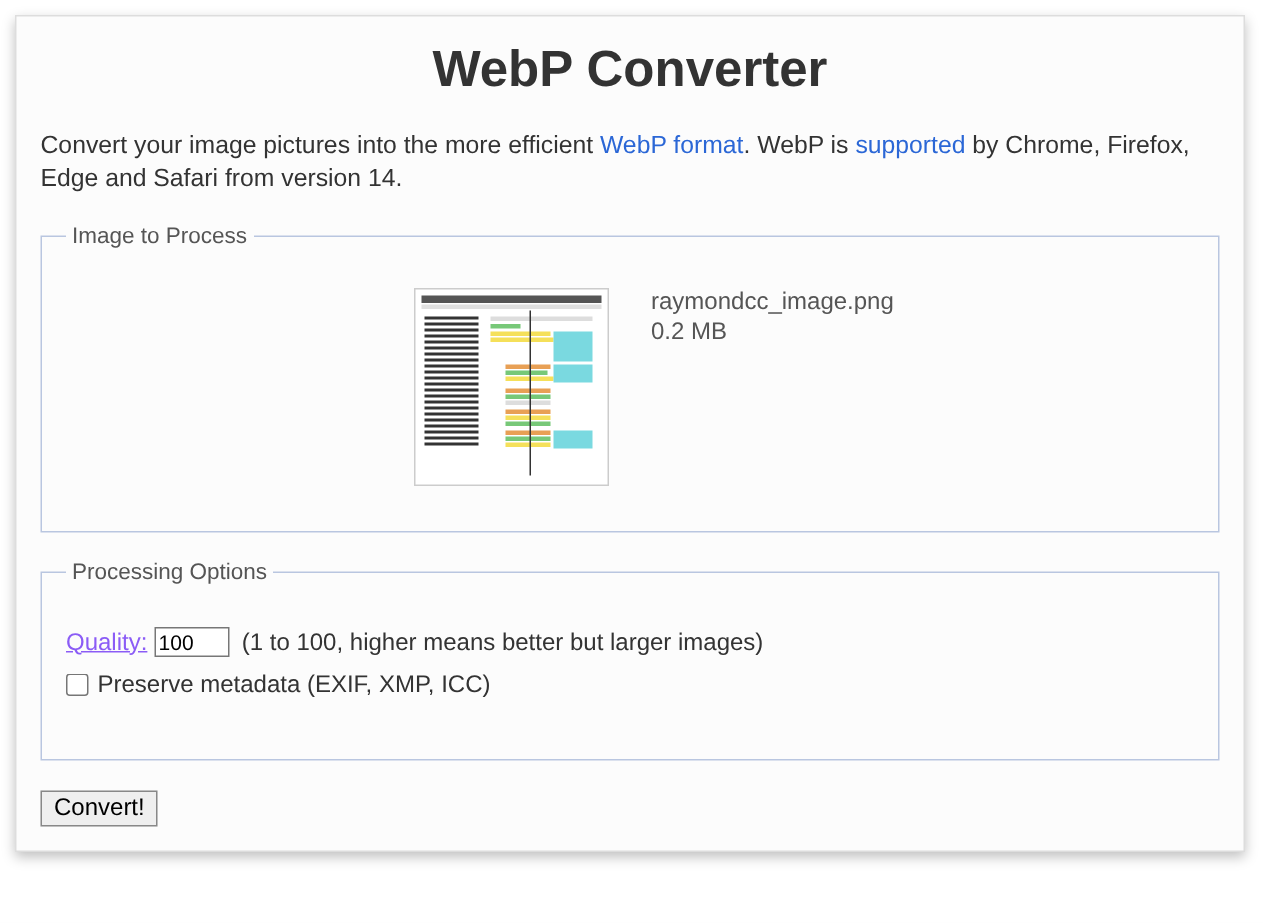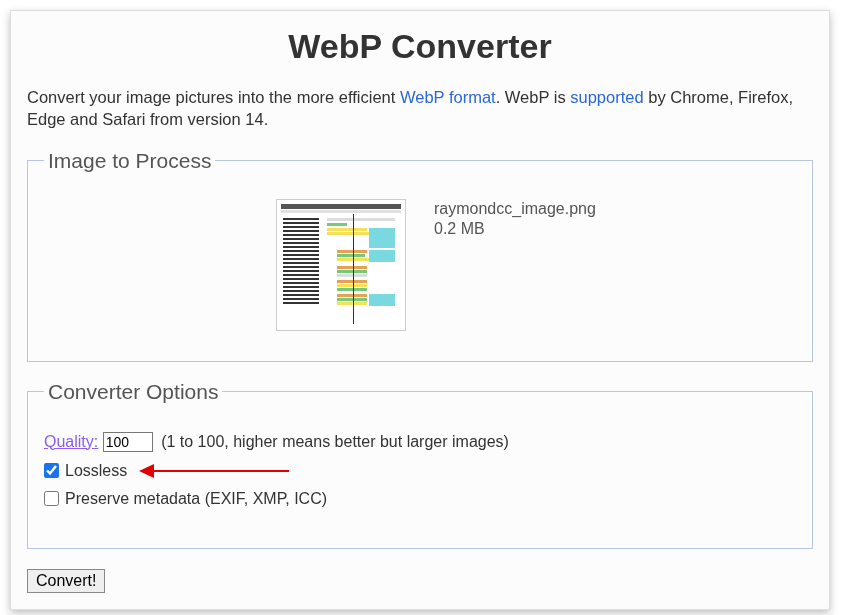--- a/index.html
+++ b/index.html
@@ -36,21 +36,21 @@
     .intro a {
       color: #2b67d6;
       text-decoration: none;
     }
     fieldset {
       border: 1px solid #b9c6e0;
       padding: 14px 16px 30px 16px;
       margin: 0 0 18px 0;
     }
     legend {
-      font-size: 21px;
+      font-size: 15px;
       color: #555;
       padding: 0 4px;
     }
     .file-row {
       display: flex;
       align-items: flex-start;
       gap: 28px;
       padding-left: 232px;
       padding-top: 12px;
     }
@@ -234,36 +234,28 @@
       <div class="file-info">
         <div class="name">raymondcc_image.png</div>
         <div>
           <span class="size">0.2</span><span class="size-unit"> MB</span>
         </div>
       </div>
     </div>
   </fieldset>
 
   <fieldset>
-    <legend>Converter Options</legend>
+    <legend>Processing Options</legend>
 
     <div class="opt-row">
       <label>Quality:</label>
       <input class="quality-input" type="text" value="100" style="">
       <span class="hint">(1 to 100, higher means better but larger images)</span>
     </div>
 
-    <div class="chk-row">
-      <input type="checkbox" checked="" style="">
-      <label>Lossless</label>
-      <span class="arrow-wrap">
-        <span class="arrow-head"></span>
-        <span class="arrow-line"></span>
-      </span>
-    </div>
 
     <div class="chk-row">
       <input type="checkbox" style="">
       <label>Preserve metadata (EXIF, XMP, ICC)</label>
     </div>
   </fieldset>
 
   <button class="convert-btn">Convert!</button>
 
 </div>

